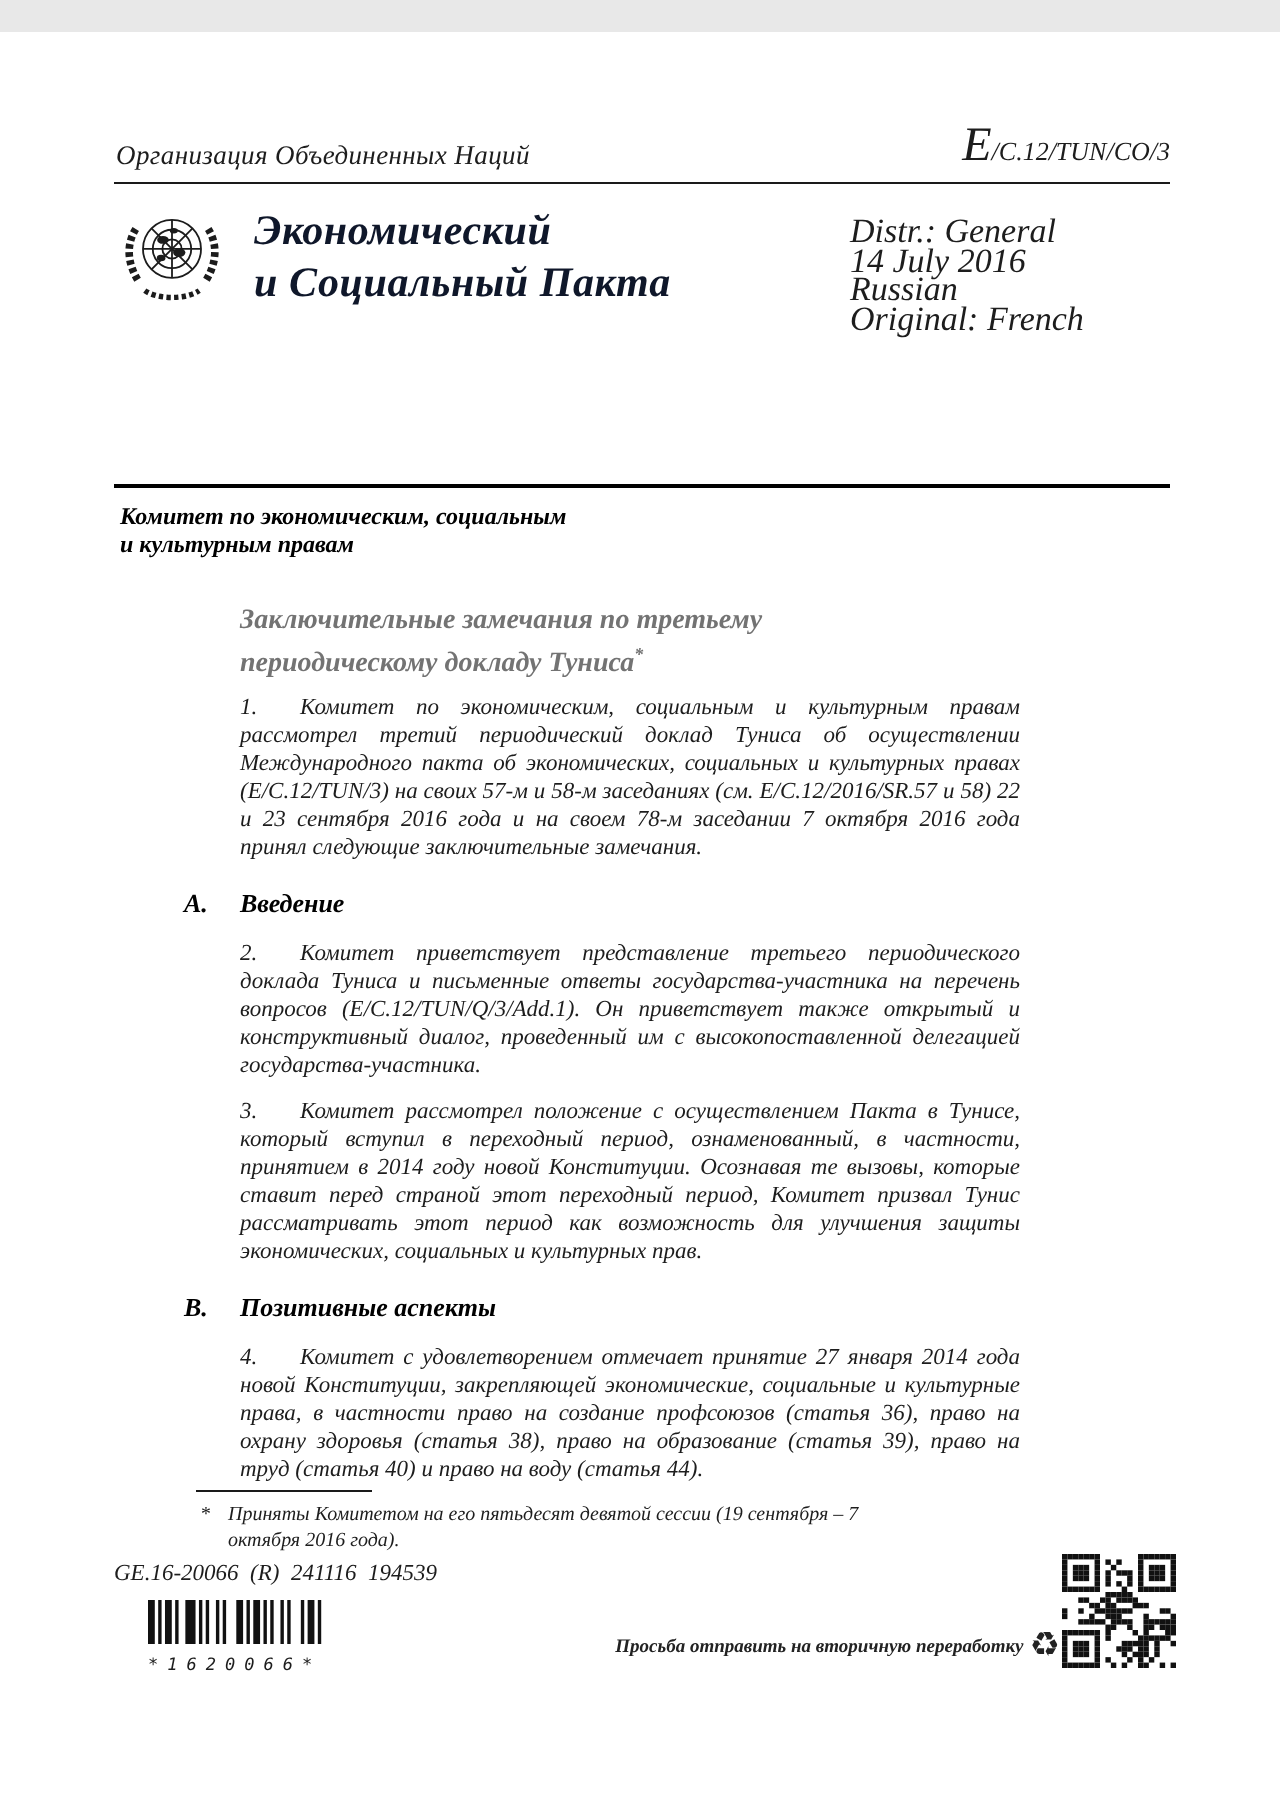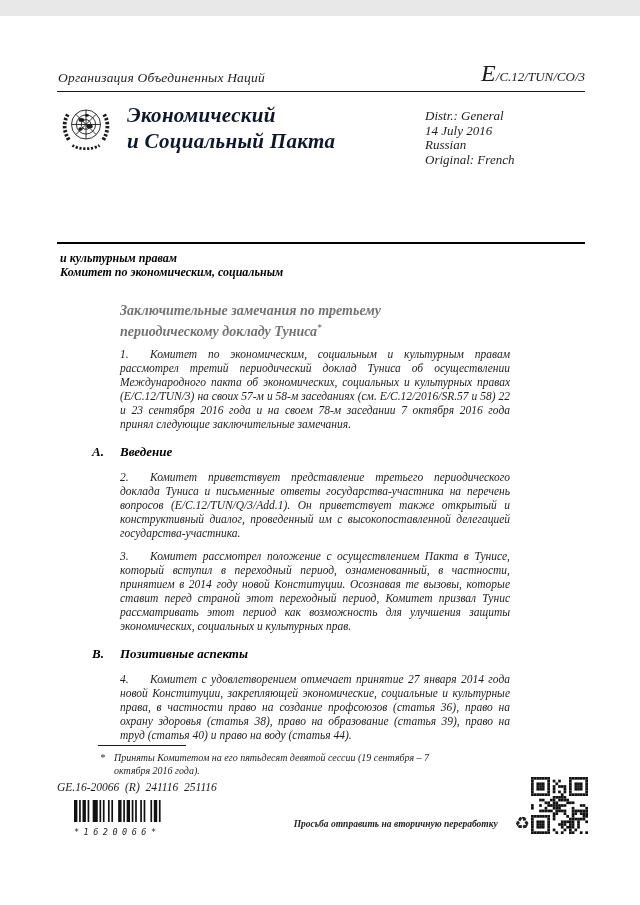--- a/index.html
+++ b/index.html
@@ -28,21 +28,21 @@
     height:1px;background:#1a1a1a;
   }
   .emblem{position:absolute;top:84px;left:57px;width:58px;height:58px;}
   .council-title{
     position:absolute;top:86px;left:127px;
     font-size:21px;font-weight:bold;line-height:26px;color:#0f172a;
     letter-spacing:.3px;
   }
   .distr{
     position:absolute;top:93px;left:425px;
-    font-size:13px;line-height:14.5px;
+    font-size:17px;line-height:14.5px;
   }
   .rule-thick{
     position:absolute;top:226px;left:57px;right:55px;
     height:2px;background:#000;
   }
   
   .committee{
     position:absolute;top:235px;left:60px;
     font-size:12px;font-weight:bold;line-height:14px;color:#000;
   }
@@ -81,21 +81,21 @@
     position:absolute;top:765px;left:57px;
     font-size:11.5px;white-space:pre;
   }
   .barcode-wrap{position:absolute;top:784px;left:74px;width:96px;}
   .barcode-digits{
     font-family:"DejaVu Sans Mono","Liberation Mono",monospace;
     font-size:8.5px;letter-spacing:4.5px;margin-top:1px;white-space:nowrap;
   }
   .recycle-note{
     position:absolute;top:799px;left:270px;width:260px;
-    display:flex;align-items:center;justify-content:flex-end;gap:17px;
+    display:flex;align-items:center;justify-content:flex-end;gap:3px;
     font-size:9.5px;font-weight:bold;color:#222;white-space:nowrap;
   }
   .recycle-glyph{font-size:17px;font-weight:normal;line-height:17px;
     font-family:"DejaVu Sans",sans-serif;}
   .qr{position:absolute;top:761px;left:531px;width:57px;height:57px;}
 </style>
 </head>
 <body>
 
 <div class="page">
@@ -139,22 +139,22 @@
   <div class="distr">
     <div>Distr.: General</div>
     <div>14 July 2016</div>
     <div>Russian</div>
     <div>Original: French</div>
   </div>
 
   <div class="rule-thick"></div>
 
   <div class="committee">
+    <div>Комитет по экономическим, социальным</div>
     <div>и культурным правам</div>
-    <div>Комитет по экономическим, социальным</div>
   </div>
 
   <div class="doc-title">
     <span>Заключительные замечания по третьему периодическому докладу Туниса</span><sup>*</sup>
   </div>
 
   <div class="body-flow">
 
     <p class="para"><span class="pnum">1.</span><span>Комитет по экономическим, социальным и культурным правам рассмотрел третий периодический доклад Туниса об осуществлении Международного пакта об экономических, социальных и культурных правах (E/C.12/TUN/3) на своих 57-м и 58-м заседаниях (см. E/C.12/2016/SR.57 и 58) 22 и 23 сентября 2016 года и на своем 78-м заседании 7 октября 2016 года принял следующие заключительные замечания.</span></p>
 
@@ -174,21 +174,21 @@
 
     <p class="para"><span class="pnum">4.</span><span>Комитет с удовлетворением отмечает принятие 27 января 2014 года новой Конституции, закрепляющей экономические, социальные и культурные права, в частности право на создание профсоюзов (статья 36), право на охрану здоровья (статья 38), право на образование (статья 39), право на труд (статья 40) и право на воду (статья 44).</span></p>
   </div>
 
   <div class="footnote-rule"></div>
   <div class="footnote">
     <span class="fn-marker">*</span>
     <span>Приняты Комитетом на его пятьдесят девятой сессии (19 сентября – 7 октября 2016 года).</span>
   </div>
 
-  <div class="ge-code">GE.16-20066  (R)  241116  251116</div>
+  <div class="ge-code">GE.16-20066  (R)  241116  194539</div>
 
   <div class="barcode-wrap">
     <svg id="barcode-svg" width="90" height="22" viewBox="0 0 90 22">
         <rect x="0" y="0" width="3.3962264150943398" height="22" fill="#111"></rect>
         <rect x="5.09433962264151" y="0" width="1.6981132075471699" height="22" fill="#111"></rect>
         <rect x="8.49056603773585" y="0" width="3.3962264150943398" height="22" fill="#111"></rect>
         <rect x="13.584905660377359" y="0" width="1.6981132075471699" height="22" fill="#111"></rect>
         <rect x="18.67924528301887" y="0" width="5.09433962264151" height="22" fill="#111"></rect>
         <rect x="25.471698113207548" y="0" width="1.6981132075471699" height="22" fill="#111"></rect>
         <rect x="28.867924528301888" y="0" width="1.6981132075471699" height="22" fill="#111"></rect>

